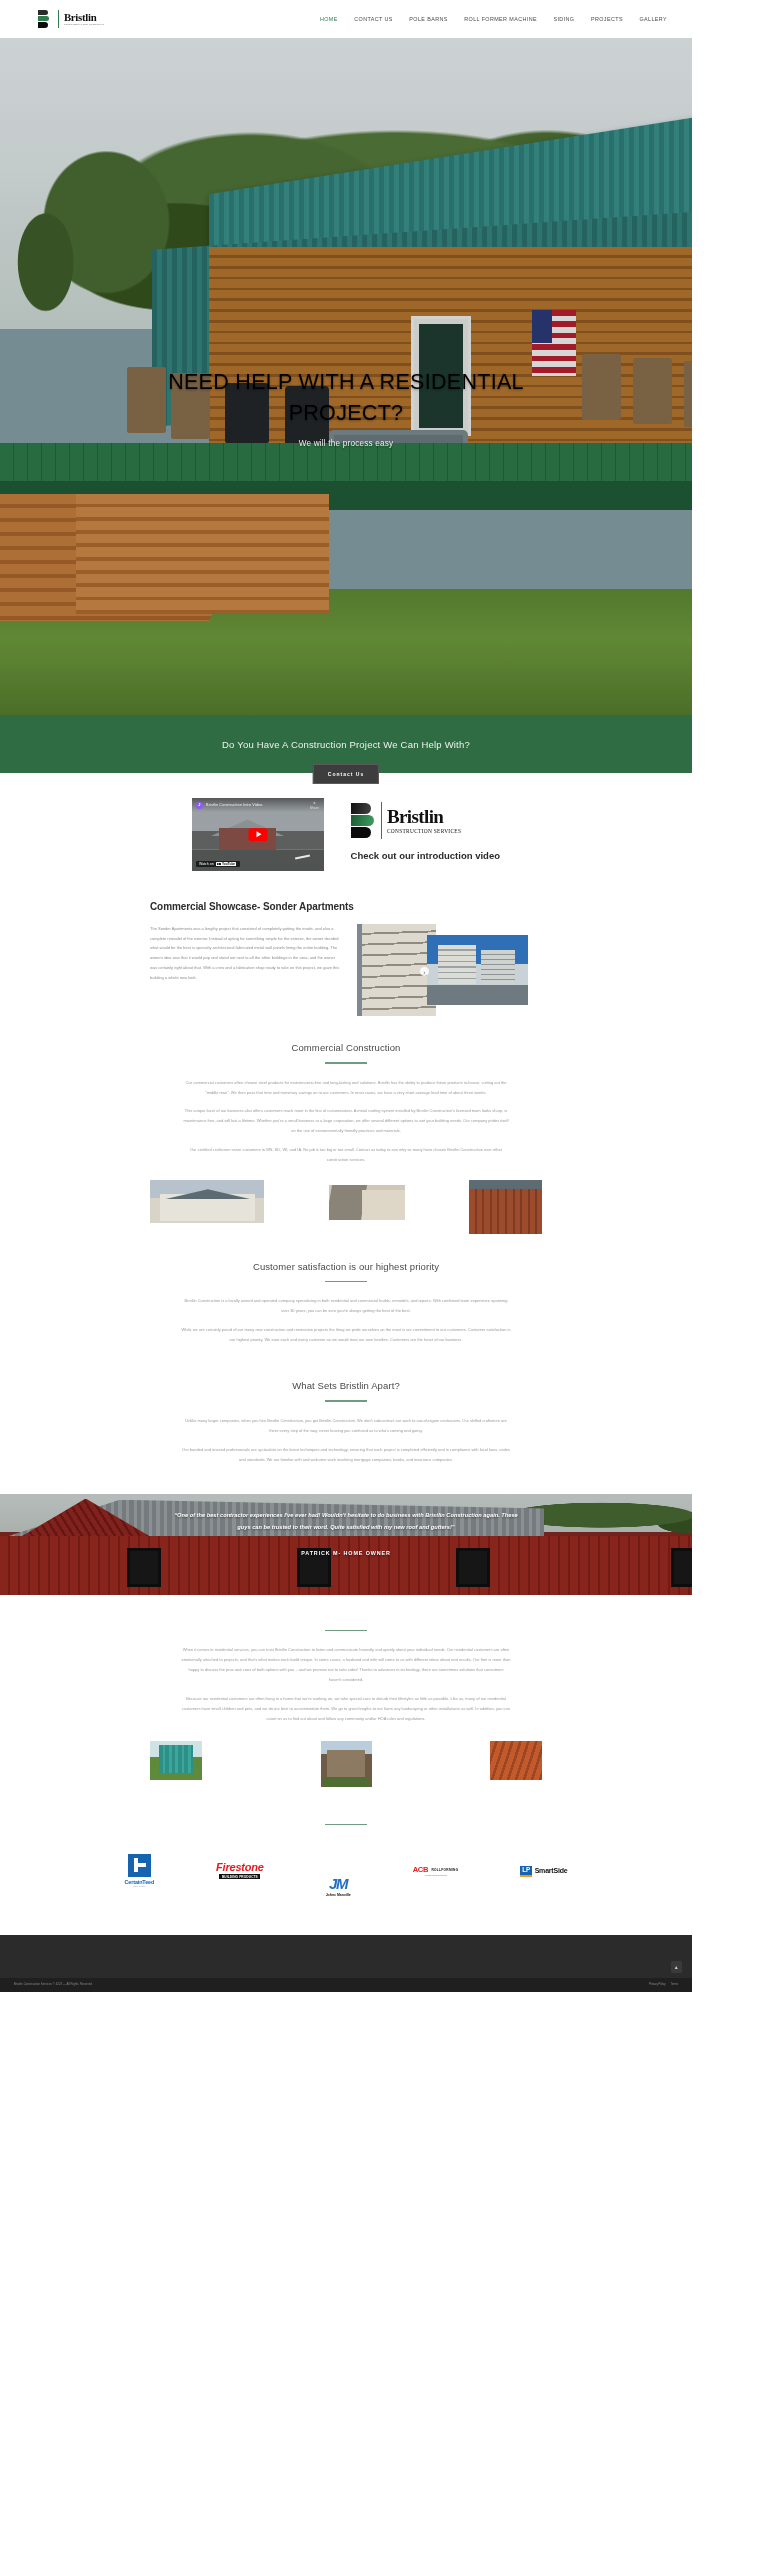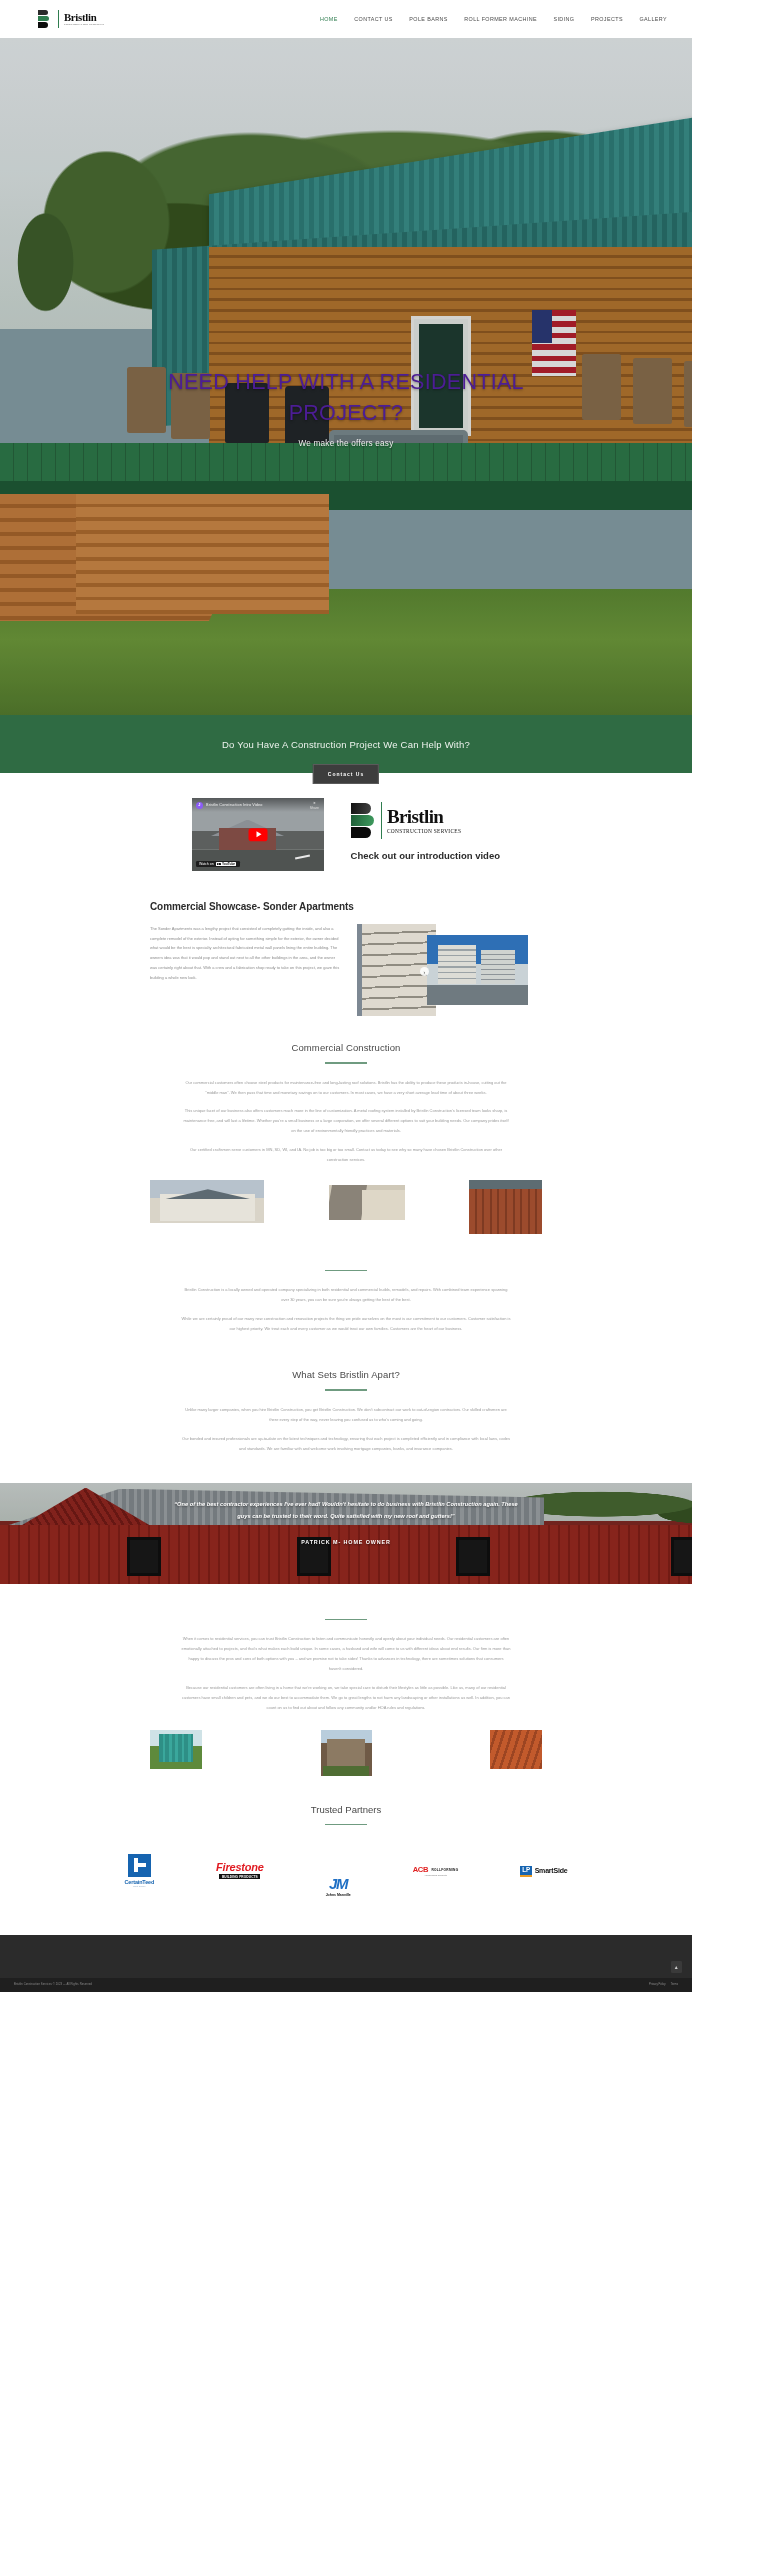--- a/index.html
+++ b/index.html
@@ -117,21 +117,21 @@
   .chair { position:absolute; width:39px; height:66px; background:#8a6f4e; border-radius:2.5px;}
   .hero-shade { position:absolute; inset:0; background:rgba(0,0,0,0.12); }
 
   .hero-inner {
     position: absolute;
     left: 0; right: 0; top: 329px;
     text-align: center;
     z-index: 5;
   }
   .hero-title {
-    color:#4c1d95;
+    color:#000000;
     font-size: 21.5px;
     line-height: 1.42;
     font-weight: 400;
     letter-spacing: 0.3px;
     max-width: 418px;
     margin: 0 auto;
     text-shadow: 0 0.6px 2.5px rgba(0,0,0,.35);
   }
   .hero-sub {
     margin-top: 11.4px;
@@ -441,21 +441,21 @@
       <div class="hottub"></div>
       <div class="deckfloor"></div>
       <div class="deckband"></div>
       <div class="grass"></div>
       <div class="stairs"></div>
       <div class="stairs2"></div>
       <div class="hero-shade"></div>
     </div>
     <div class="hero-inner">
       <h1 class="hero-title">NEED HELP WITH A RESIDENTIAL PROJECT?</h1>
-      <div class="hero-sub">We make the offers easy</div>
+      <div class="hero-sub">We will the process easy</div>
     </div>
   </section>
 
   <section class="cta-band">
     <h2>Do You Have A Construction Project We Can Help With?</h2>
     <button class="cta-btn">Contact Us</button>
   </section>
 
   <section class="video-section">
     <div class="video-box">
@@ -520,20 +520,21 @@
     <p>This unique facet of our business also offers customers much more in the line of customization. A metal roofing system installed by Bristlin Construction's licensed team looks sharp, is maintenance free, and will last a lifetime. Whether you're a small business or a large corporation, we offer several different options to suit your building needs. Our company prides itself on the use of environmentally friendly practices and materials.</p>
     <p>Our certified craftsmen serve customers in MN, SD, WI, and IA. No job is too big or too small. Contact us today to see why so many have chosen Bristlin Construction over other construction services.</p>
     <div class="tri-gallery">
       <div class="tg-item tg1"></div>
       <div class="tg-item tg2"></div>
       <div class="tg-item tg3"></div>
     </div>
   </section>
 
   <section class="section">
+    <h2>Customer satisfaction is our highest priority</h2>
     <div class="rule"></div>
     <p>Bristlin Construction is a locally owned and operated company specializing in both residential and commercial builds, remodels, and repairs. With combined team experience spanning over 30 years, you can be sure you're always getting the best of the best.</p>
     <p>While we are certainly proud of our many new construction and renovation projects the thing we pride ourselves on the most is our commitment to our customers. Customer satisfaction is our highest priority. We treat each and every customer as we would treat our own families. Customers are the heart of our business.</p>
   </section>
 
   <section class="section">
     <h2>What Sets Bristlin Apart?</h2>
     <div class="rule"></div>
     <p>Unlike many larger companies, when you hire Bristlin Construction, you get Bristlin Construction. We don't subcontract our work to out-of-region contractors. Our skilled craftsmen are there every step of the way, never leaving you confused as to who's coming and going.</p>
     <p>Our bonded and insured professionals are up-to-date on the latest techniques and technology, ensuring that each project is completed efficiently and in compliance with local laws, codes and standards. We are familiar with and welcome work involving mortgage companies, banks, and insurance companies.</p>
@@ -563,21 +564,20 @@
     <p>When it comes to residential services, you can trust Bristlin Construction to listen and communicate honestly and openly about your individual needs. Our residential customers are often emotionally attached to projects, and that's what makes each build unique. In some cases, a husband and wife will come to us with different ideas about end results. Our firm is more than happy to discuss the pros and cons of both options with you – and we promise not to take sides! Thanks to advances in technology, there are sometimes solutions that consumers haven't considered.</p>
     <p>Because our residential customers are often living in a home that we're working on, we take special care to disturb their lifestyles as little as possible. Like us, many of our residential customers have small children and pets, and we do our best to accommodate them. We go to great lengths to not harm any landscaping or other installations as well. In addition, you can count on us to find out about and follow any community and/or HOA rules and regulations.</p>
     <div class="res-gallery">
       <div class="rg-item rg1"></div>
       <div class="rg-item rg2"></div>
       <div class="rg-item rg3"></div>
     </div>
   </section>
 
   <section class="partners">
-    <h2 style="font-size:9.5px;font-weight:400;color:#4a4a4a;">Trusted Partners</h2>
     <div class="rule"></div>
     <div class="partner-row">
       <div class="p-logo">
         <span class="ct-mark"></span>
         <span class="ct-word">CertainTeed</span>
         <span class="ct-fine">Saint-Gobain</span>
       </div>
       <div class="p-logo">
         <span class="fs-word">Firestone</span>
         <span class="fs-sub">BUILDING PRODUCTS</span>

